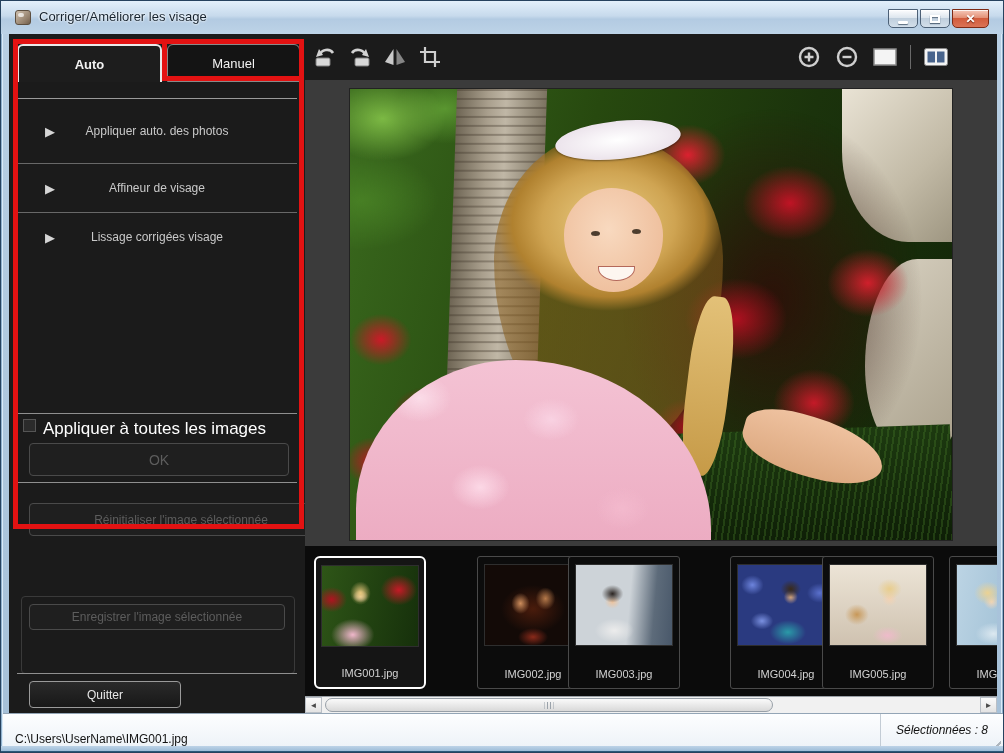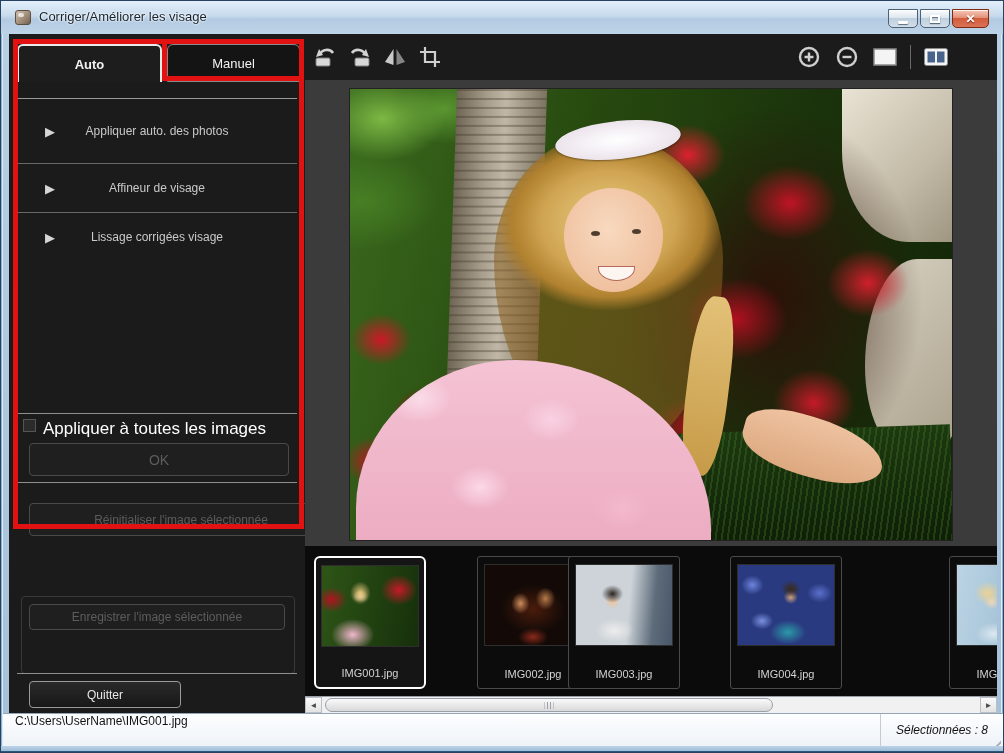--- a/index.html
+++ b/index.html
@@ -146,21 +146,21 @@
     border:1px solid #b9bfc6;box-sizing:border-box;display:flex;align-items:center;justify-content:center;
     font-size:8px;color:#4a4a4a;}
   #sb-left{left:0;} #sb-right{right:0;}
   #sb-thumb{position:absolute;left:20px;top:1px;width:448px;height:14px;border:1px solid #98a0a8;border-radius:7px;
     background:linear-gradient(#fafafa,#d9d9d9);box-sizing:border-box;}
   #sb-thumb::after{content:"";position:absolute;left:50%;top:3px;transform:translateX(-50%);width:9px;height:7px;
     background:repeating-linear-gradient(90deg,#9aa2aa 0 1px,rgba(0,0,0,0) 1px 3px);}
   
   #statusbar{position:absolute;left:2px;top:712px;width:1000px;height:33px;
     background:linear-gradient(#fdfeff,#eef3f8);border-top:1px solid #93a5b6;box-sizing:border-box;
-    display:flex;align-items:flex-start;font-size:12px;color:#121212;}
+    display:flex;align-items:flex-end;font-size:12px;color:#121212;}
   #status-path{padding-left:12px;flex:1;}
   #status-right{width:122px;height:100%;border-left:1px solid #c3ccd5;display:flex;align-items:center;justify-content:center;font-style:italic;}
   #resize-grip{position:absolute;right:2px;bottom:2px;width:13px;height:13px;
     background:repeating-linear-gradient(135deg,rgba(0,0,0,0) 0 3px,#aeb6be 3px 4.5px);
     clip-path:polygon(100% 0,100% 100%,0 100%);}
   #bottomframe{position:absolute;left:0;top:745px;width:1004px;height:8px;
     background:linear-gradient(#bdd3e7,#9cbcd8);border-bottom:3px solid #2b5878;box-sizing:border-box;}
 </style>
 </head>
 <body>
@@ -311,20 +311,24 @@
         <div class="thumb-label">IMG002.jpg</div>
       </div>
       <div class="thumb t3">
         <div class="thumb-photo ta3"></div>
         <div class="thumb-label">IMG003.jpg</div>
       </div>
       <div class="thumb t4">
         <div class="thumb-photo ta4"></div>
         <div class="thumb-label">IMG004.jpg</div>
       </div>
+      <div class="thumb t5">
+        <div class="thumb-photo ta5"></div>
+        <div class="thumb-label">IMG005.jpg</div>
+      </div>
       <div class="thumb t6">
         <div class="thumb-photo ta6"></div>
         <div class="thumb-label">IMG006.jpg</div>
       </div>
     </div>
 
     <div id="hscroll">
       <div class="sb-arrow" id="sb-left">◄</div>
       <div id="sb-thumb"></div>
       <div class="sb-arrow" id="sb-right">►</div>

